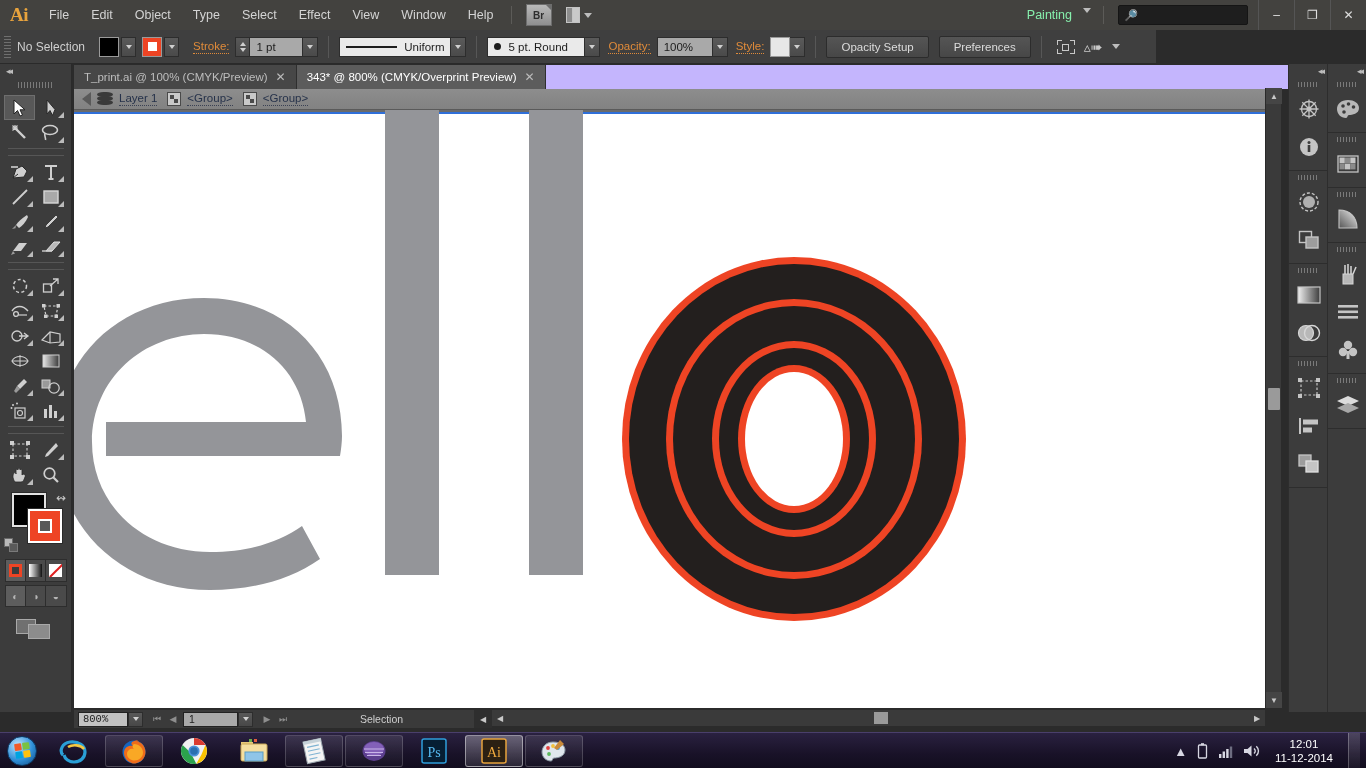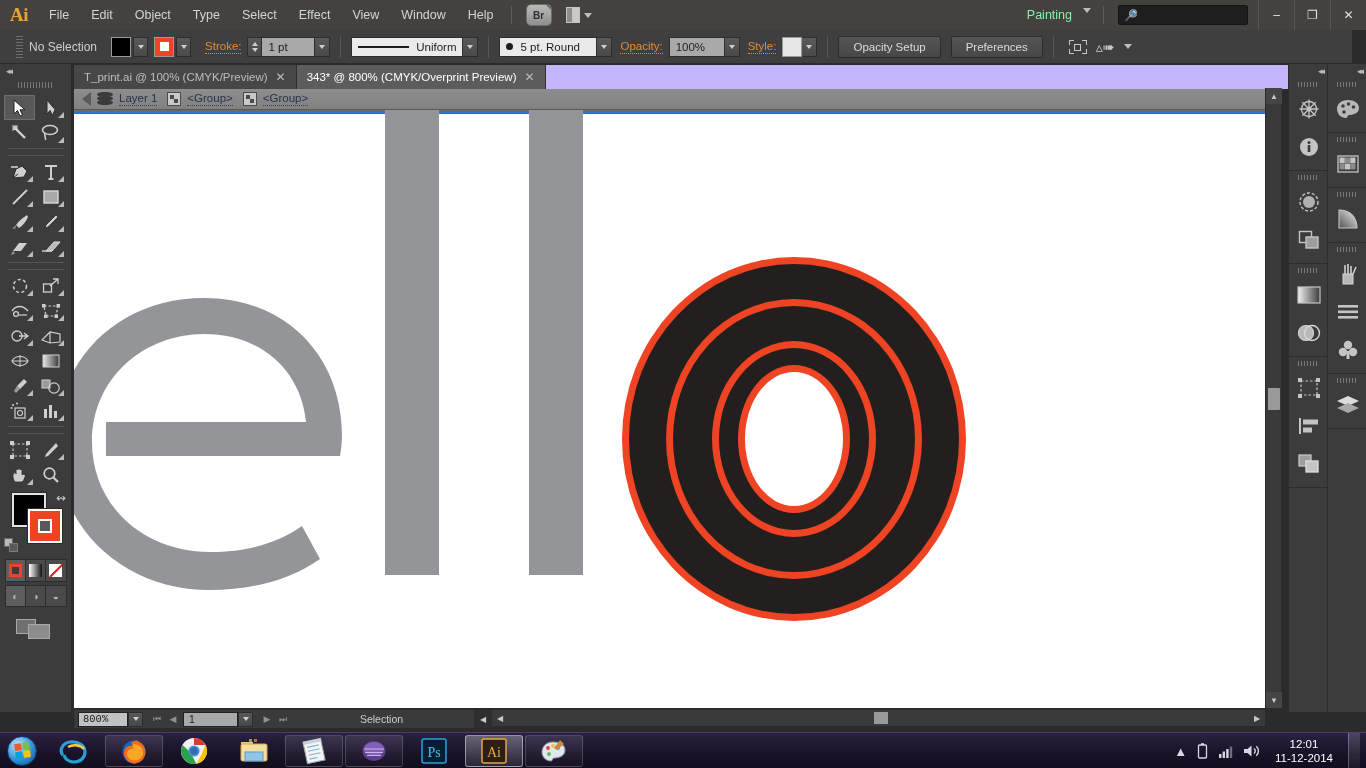--- a/index.html
+++ b/index.html
@@ -21,21 +21,21 @@
     width:38px; height:30px; display:flex; align-items:center; justify-content:center;
     color:#e8a33d; font-size:19px; font-weight:bold; letter-spacing:-.5px;
     font-family:"Liberation Serif", serif;
   }
   .menu-item{
     padding:0 11px; height:30px; line-height:30px;
     color:#d4d4d4; font-size:12.5px; cursor:default; white-space:nowrap;
   }
   .menu-sep{ width:1px; height:18px; background:#5c5b58; margin:0 6px; }
   .br-btn{
-    width:26px; height:22px; margin-left:8px; border-radius:5px;
+    width:26px; height:22px; margin-left:8px; border-radius:0;
     background:linear-gradient(#b9b9b9,#8f8f8f); border:1px solid #6d6d6d;
     color:#2e2e2e; font-size:10px; font-weight:bold; text-align:center; line-height:21px;
     position:relative;
   }
   .br-btn:after{content:"";position:absolute;right:0;top:0;border-top:5px solid #6d6d6d;border-left:5px solid transparent;}
   .arrange-btn{ width:26px; height:20px; margin-left:14px; display:flex; align-items:center; }
   .arrange-ico{ width:20px; height:16px; border:1.5px solid #c4c4c4; display:flex; }
   .arrange-ico i{ display:block; height:100%; border-right:1.5px solid #c4c4c4; }
   .arrange-ico i:nth-child(1){ width:50%; background:#8d8d8d; }
   .arrange-ico i:nth-child(2){ width:50%; border-right:0; background:#c9c9c9; }
@@ -53,23 +53,23 @@
   }
   .search-glyph{ color:#9a9a9a; font-size:11px; transform:scaleX(-1); }
   .win-btns{ display:flex; height:30px; }
   .win-btn{
     width:36px; height:30px; display:flex; align-items:center; justify-content:center;
     color:#e0e0e0; font-size:12px; border-left:1px solid #555;
   }
 
   
   .controlbar{
-    position:absolute; left:0; top:30px; width:1352px; height:34px;
+    position:absolute; left:0; top:30px; width:1156px; height:34px;
     background:#3f3f3f; border-bottom:1px solid #2a2a2a;
-    display:flex; align-items:center; padding-left:16px; gap:0;
+    display:flex; align-items:center; padding-left:4px; gap:0;
   }
   .grip{
     width:7px; height:22px; margin-right:6px;
     background:repeating-linear-gradient(to bottom,#6f6f6f 0 1px,transparent 1px 3px);
   }
   .nosel{ color:#cfcfcf; font-size:12px; margin-right:14px; white-space:nowrap;}
   .swatch-pair{ display:flex; align-items:center; gap:2px; margin-right:6px; }
   .swatch{
     width:20px; height:20px; border:1px solid #9a9a9a; background:#fff;
   }

